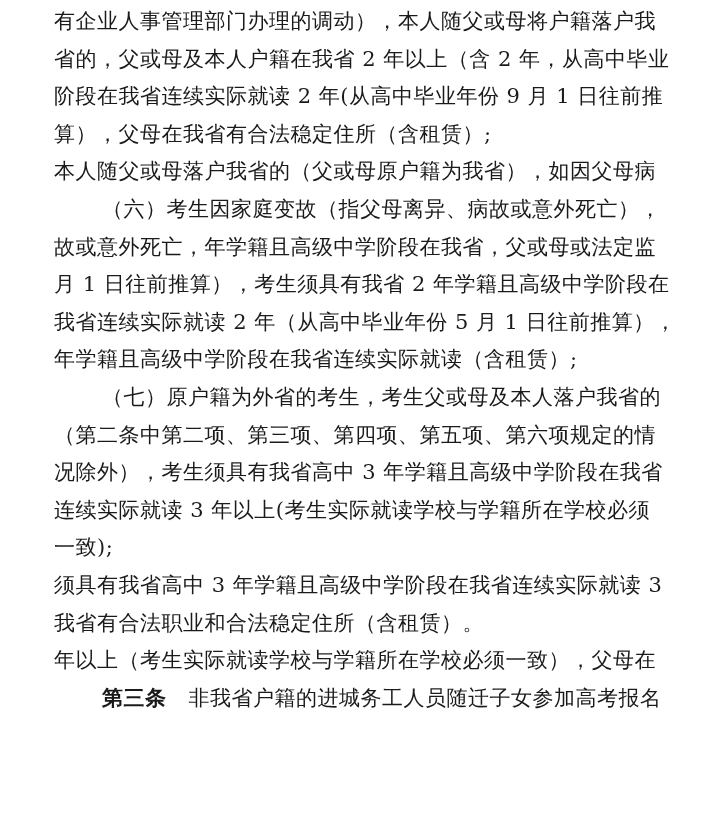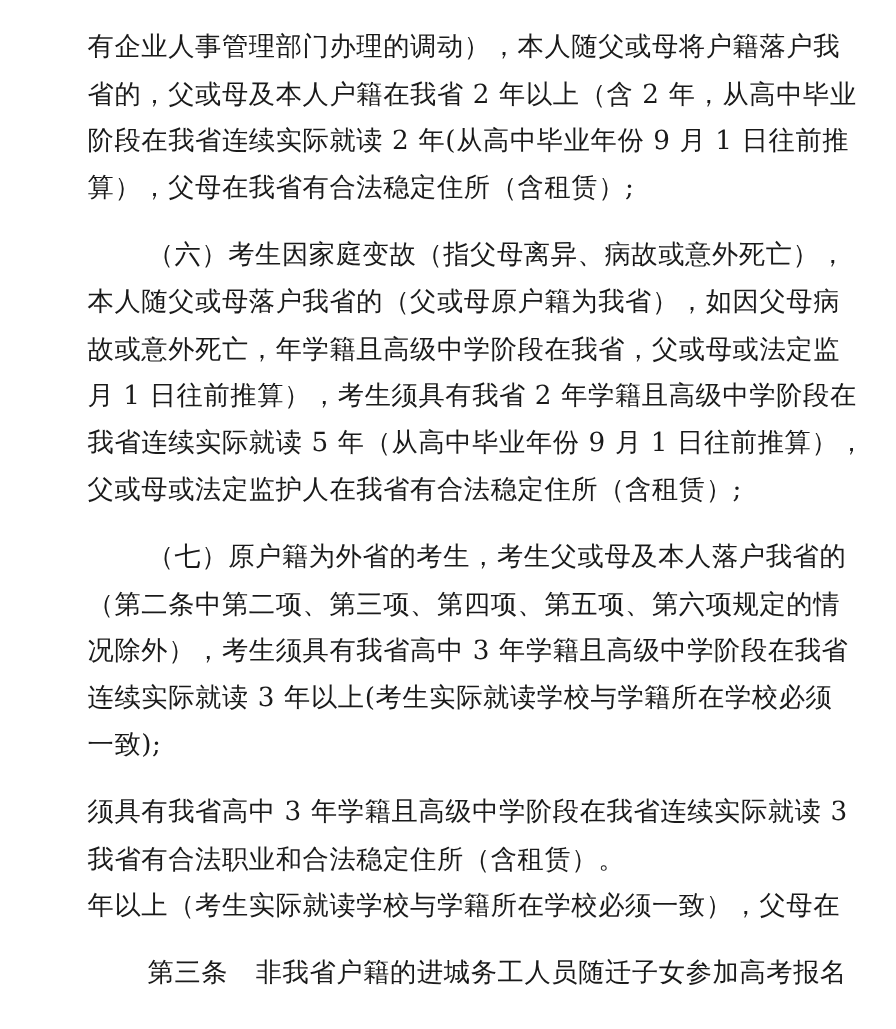--- a/index.html
+++ b/index.html
@@ -2,50 +2,50 @@
 <html><head>
 <meta charset="utf-8">
 <style>
   html, body { margin: 0; padding: 0; background: #ffffff; }
   body { width: 717px; height: 823px; overflow: hidden; position: relative; }
   .page {
     position: absolute; left: 54px; top: 3px; width: 588px;
     font-family: "DejaVu Serif", "Liberation Serif", serif;
     font-size: 21px; color: #1a1a1a;
   }
-  .para { margin: 16px; }
+  .para { margin: 0; }
   .line {
     display: block; height: 37.6px; line-height: 37.6px;
     white-space: nowrap; text-align: justify; text-align-last: justify;
     letter-spacing: 0.5px;
   }
   .line.last { text-align-last: left; }
   .indent { padding-left: 48px; }
-  .bold { font-weight: normal; font-family: "DejaVu Sans", "Liberation Sans", sans-serif; }
+  .bold { font-weight: bold; font-family: "DejaVu Sans", "Liberation Sans", sans-serif; }
   .gap { display: inline-block; width: 22px; }
 </style>
 </head>
 <body>
 
 <div class="page">
 
   <div class="para">
     <span class="line">有企业人事管理部门办理的调动），本人随父或母将户籍落户我</span>
     <span class="line">省的，父或母及本人户籍在我省 2 年以上（含 2 年，从高中毕业</span>
     <span class="line">阶段在我省连续实际就读 2 年(从高中毕业年份 9 月 1 日往前推</span>
     <span class="line last">算），父母在我省有合法稳定住所（含租赁）;</span>
   </div>
 
   <div class="para">
+    <span class="line">本人随父或母落户我省的（父或母原户籍为我省），如因父母病</span>
     <span class="line indent">（六）考生因家庭变故（指父母离异、病故或意外死亡），</span>
-    <span class="line">本人随父或母落户我省的（父或母原户籍为我省），如因父母病</span>
     <span class="line">故或意外死亡，年学籍且高级中学阶段在我省，父或母或法定监</span>
     <span class="line">月 1 日往前推算），考生须具有我省 2 年学籍且高级中学阶段在</span>
-    <span class="line">我省连续实际就读 5 年（从高中毕业年份 9 月 1 日往前推算），</span>
-    <span class="line last">父或母或法定监护人在我省有合法稳定住所（含租赁）;</span>
+    <span class="line">我省连续实际就读 2 年（从高中毕业年份 5 月 1 日往前推算），</span>
+    <span class="line last">年学籍且高级中学阶段在我省连续实际就读（含租赁）;</span>
   </div>
 
   <div class="para">
     <span class="line indent">（七）原户籍为外省的考生，考生父或母及本人落户我省的</span>
     <span class="line">（第二条中第二项、第三项、第四项、第五项、第六项规定的情</span>
     <span class="line">况除外），考生须具有我省高中 3 年学籍且高级中学阶段在我省</span>
     <span class="line">连续实际就读 3 年以上(考生实际就读学校与学籍所在学校必须</span>
     <span class="line last">一致);</span>
   </div>
 

